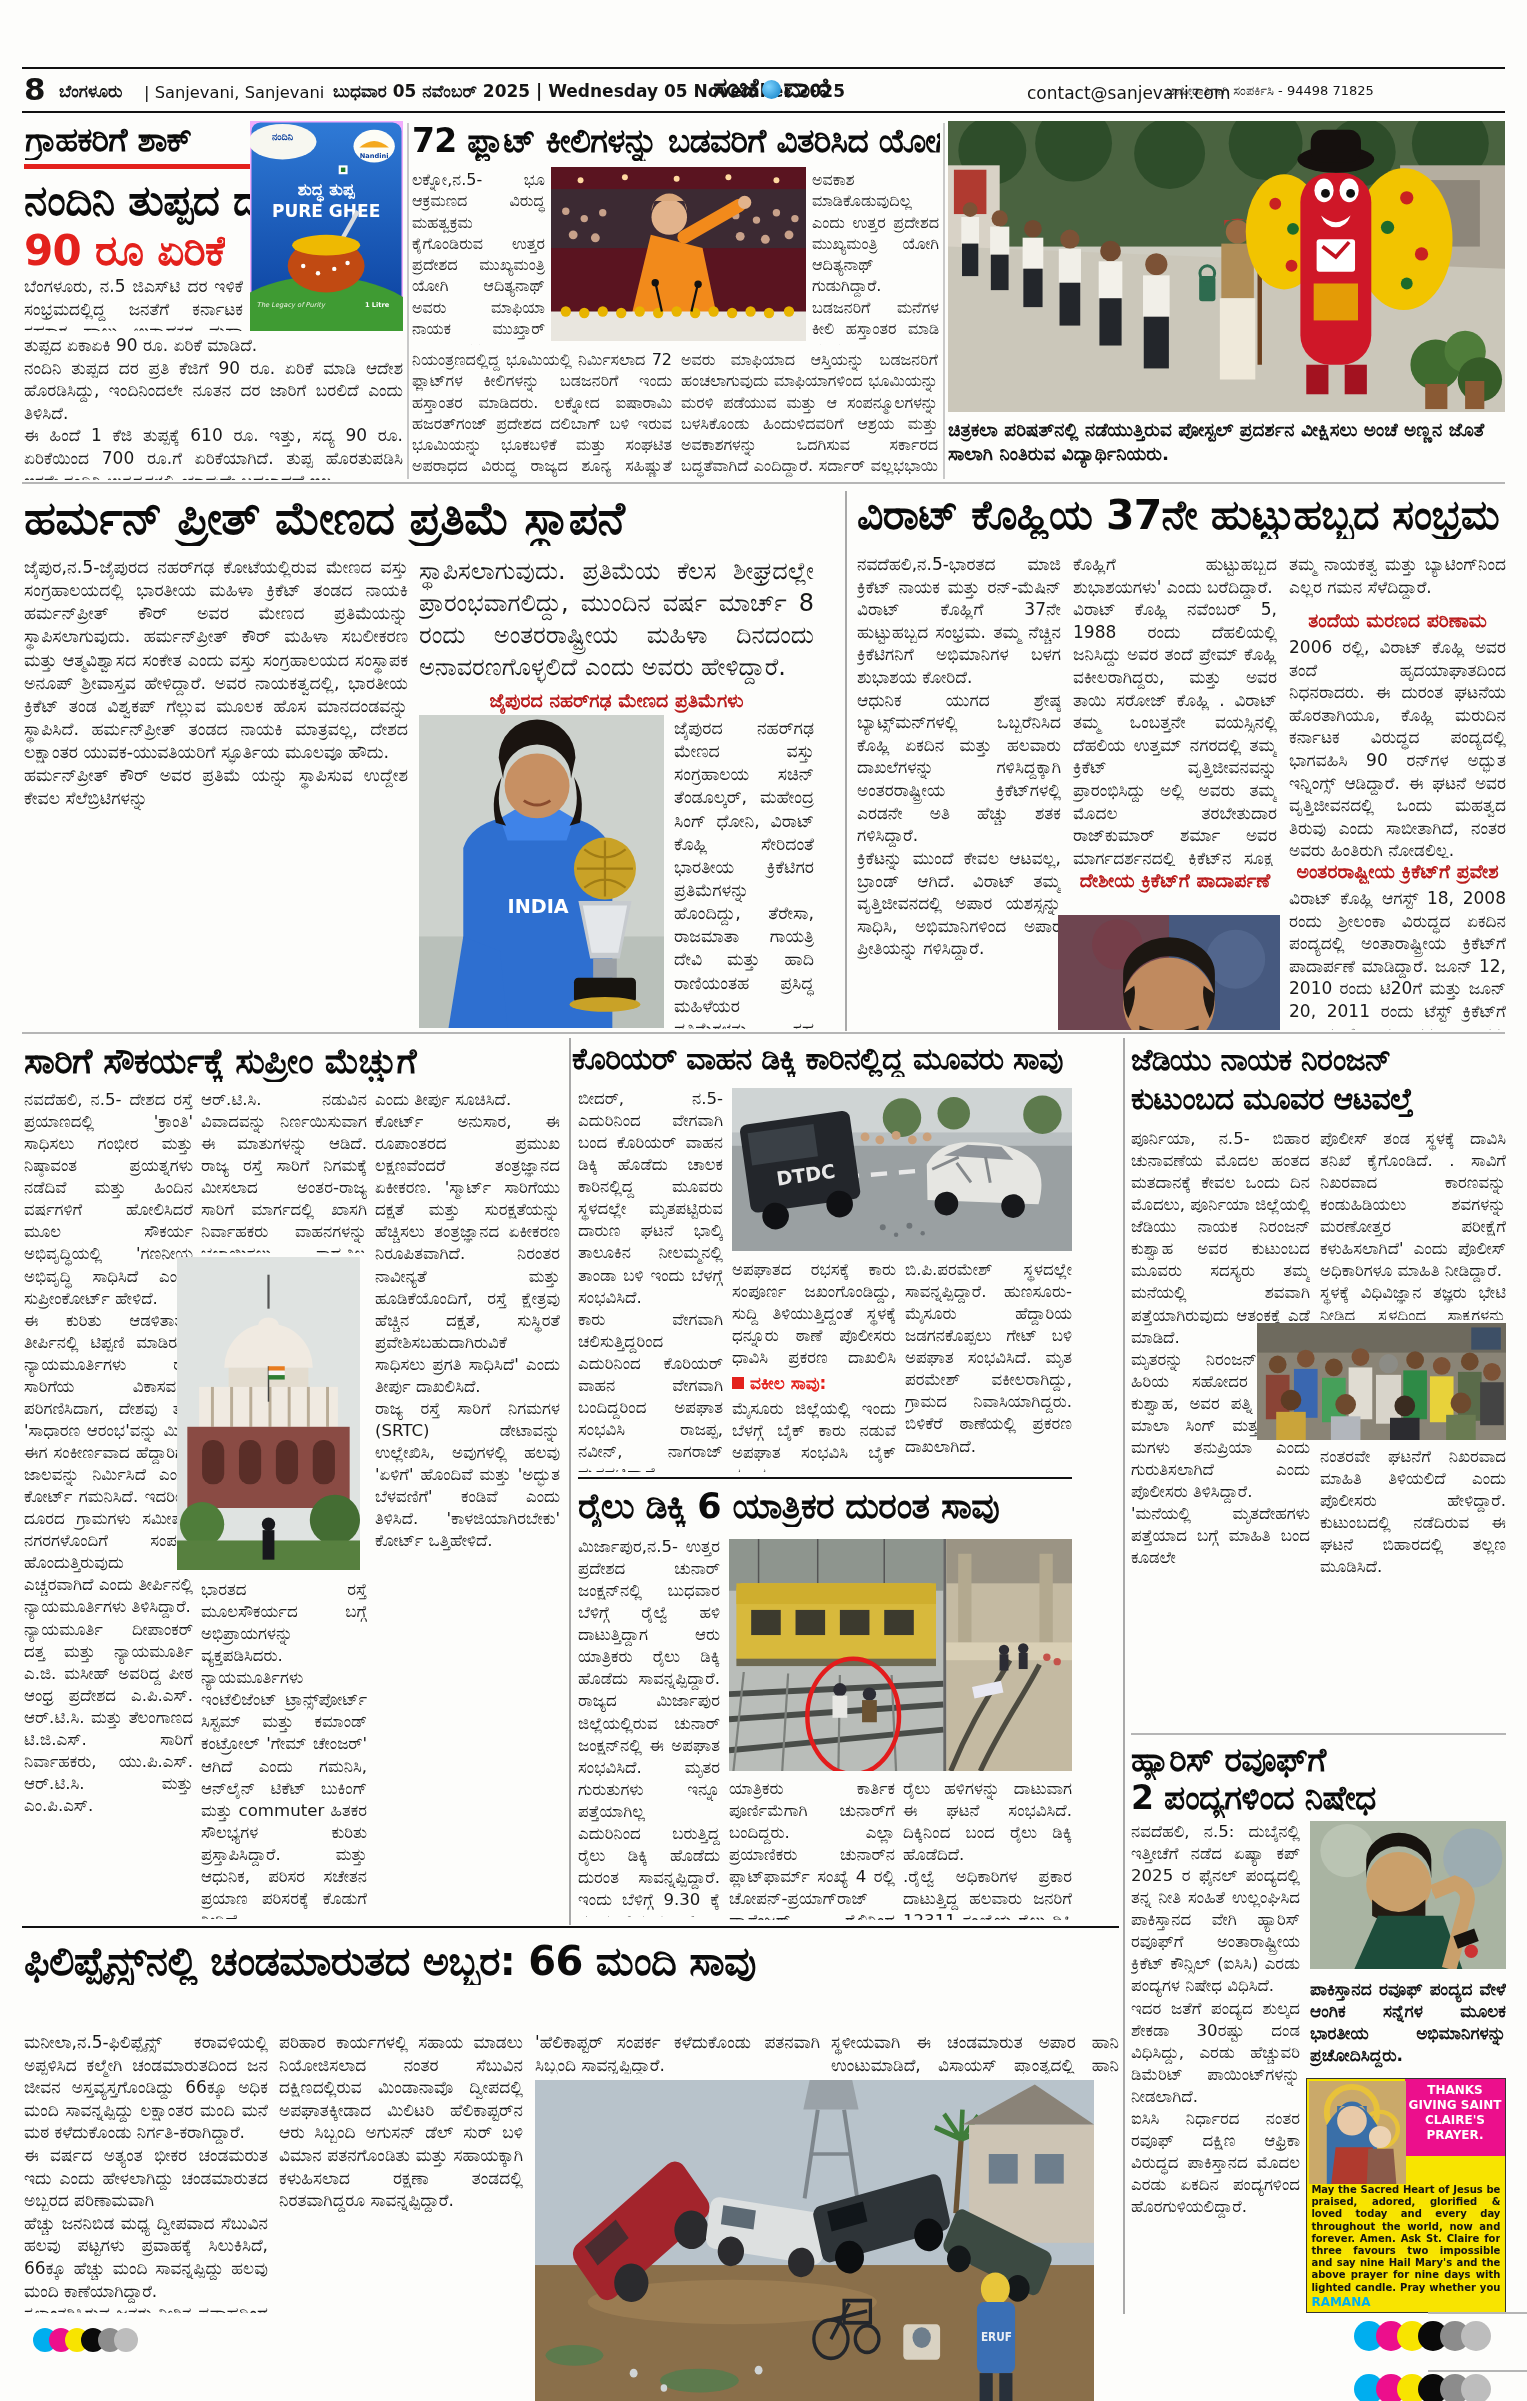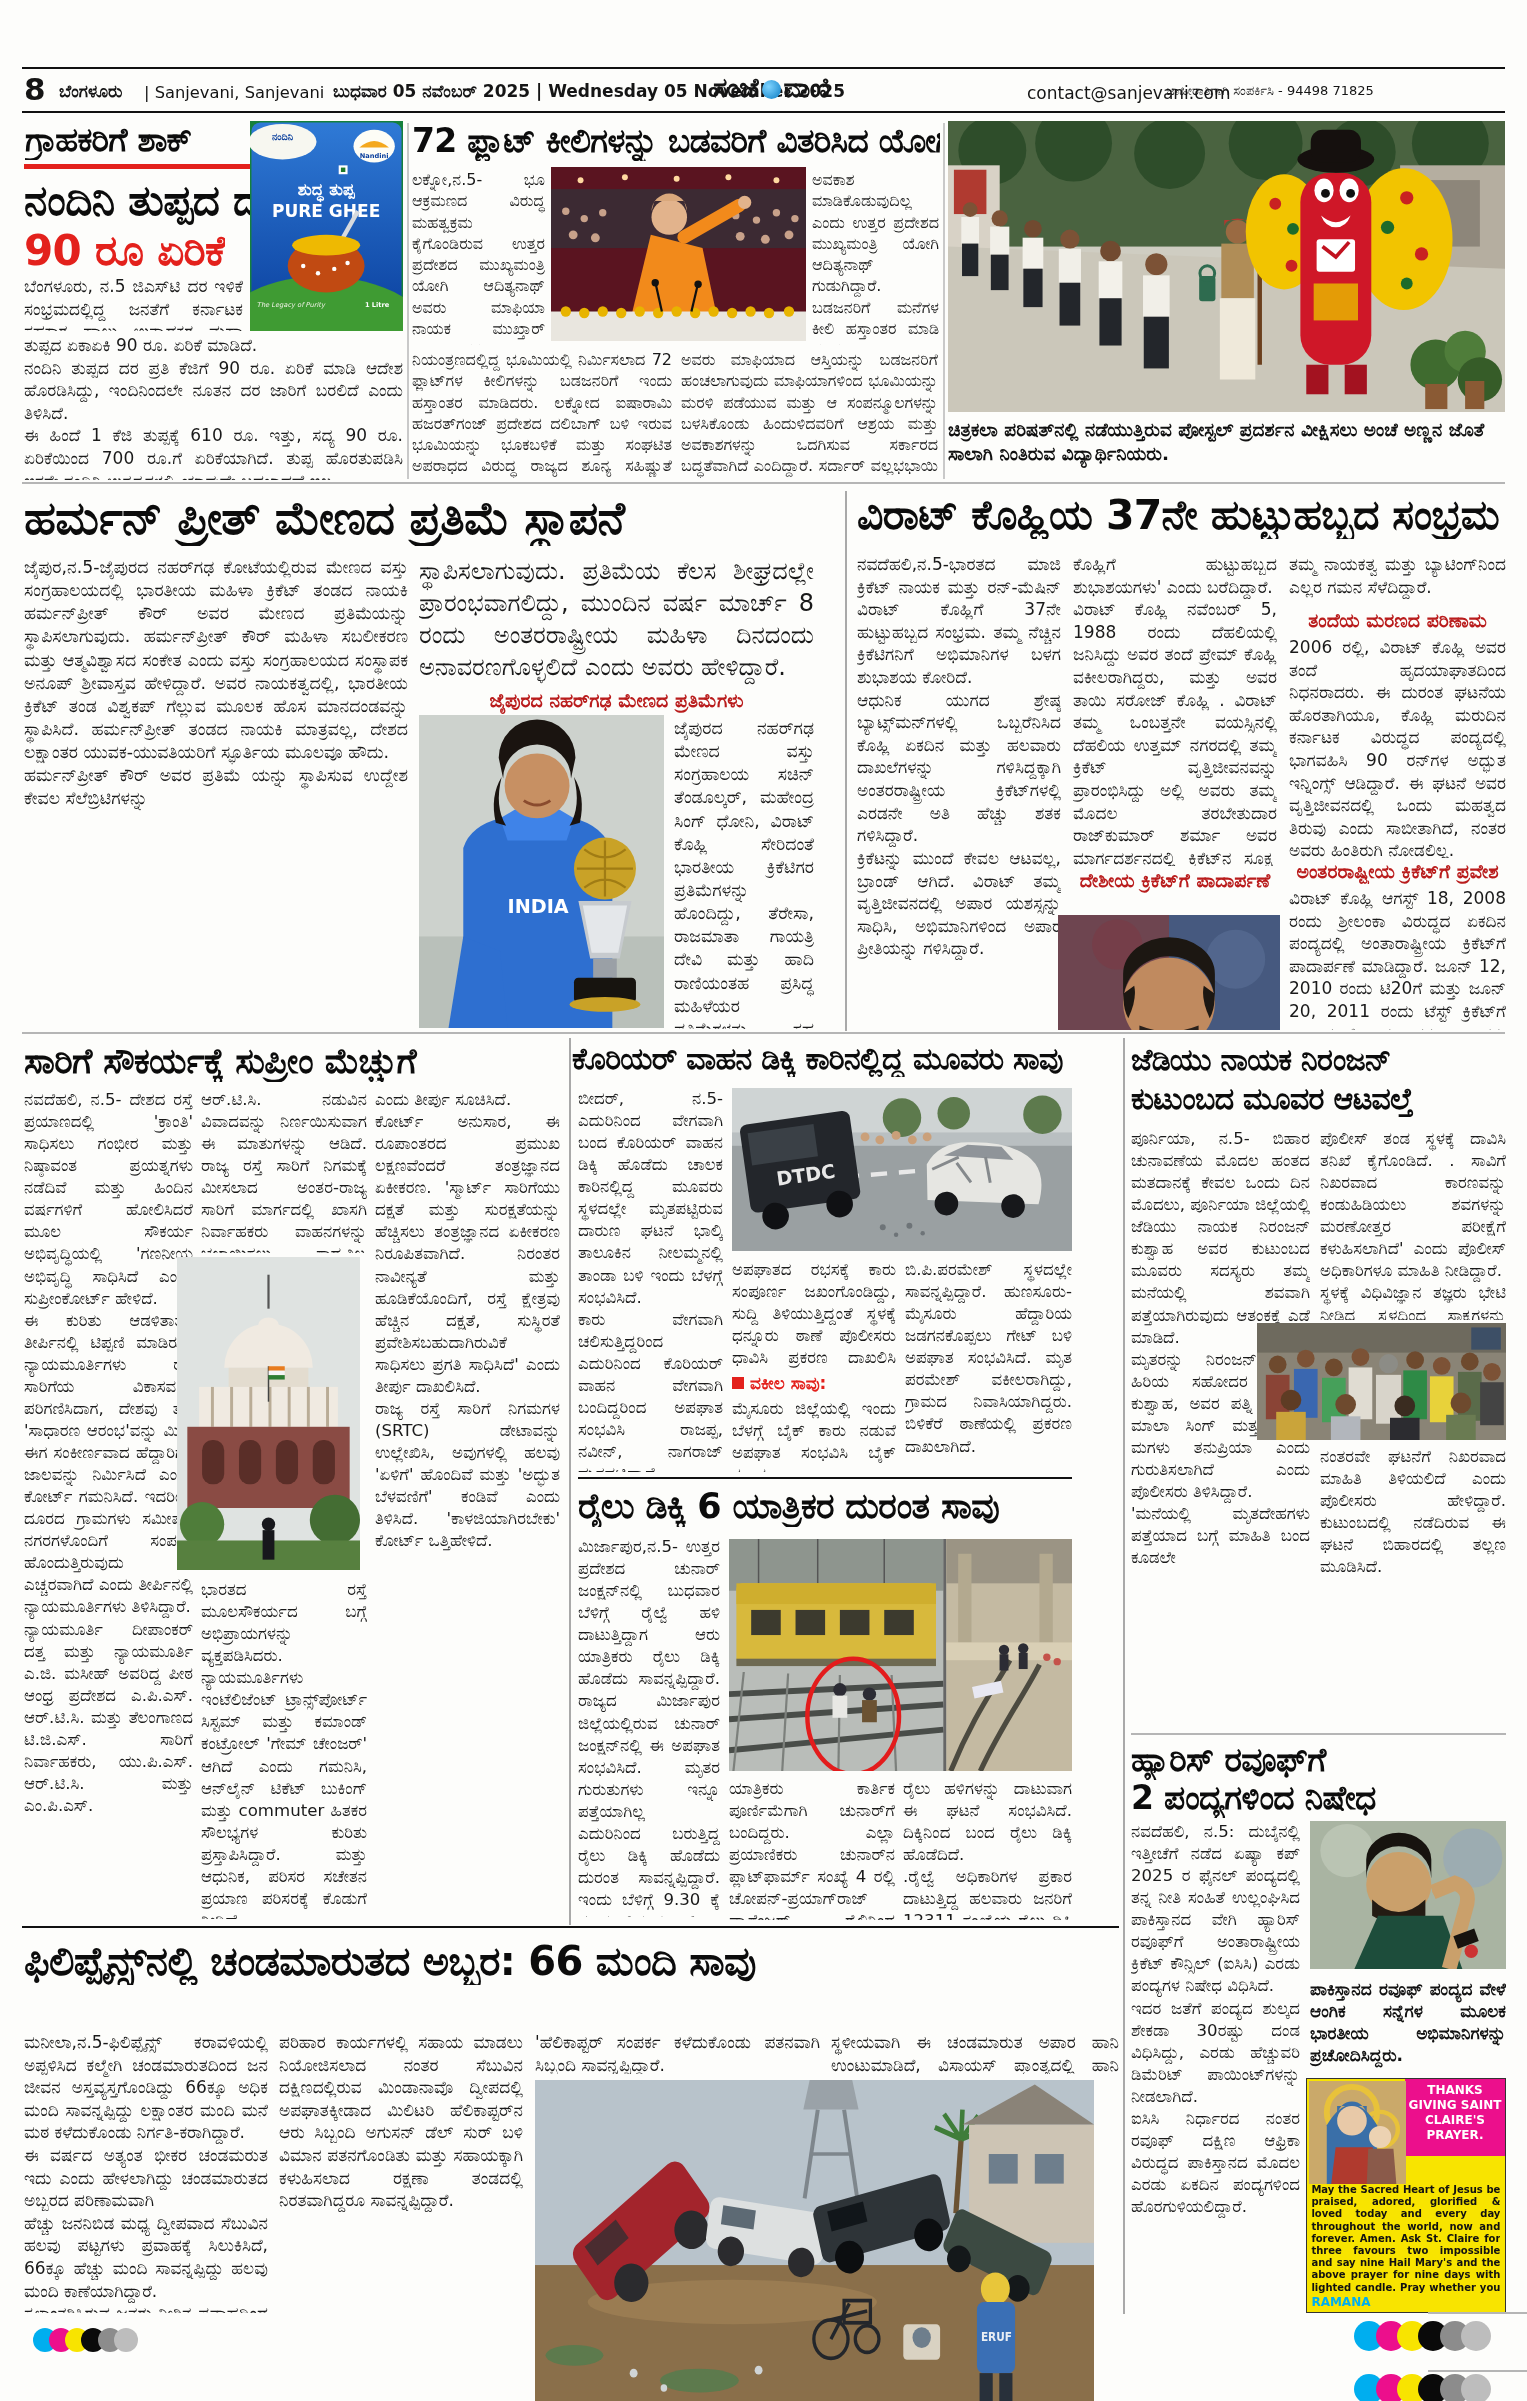--- a/index.html
+++ b/index.html
@@ -8,21 +8,21 @@
   .abs{position:absolute}
   .bt{font-size:17px;line-height:1.33;text-align:justify;color:#1a1a1a;white-space:pre-line;overflow:hidden}
   .hl{font-weight:700;color:#0c0c0c;letter-spacing:-0.7px;white-space:nowrap;overflow:hidden}
   .center{}
   .red{color:#e3211c}
   .subhead{font-weight:700;color:#b91c1c;text-align:center;font-size:19px;line-height:1.2;overflow:hidden}
   .cap{font-weight:700;color:#111;line-height:1.3;overflow:hidden}
   .vl{position:absolute;width:1.5px;background:#a9a9a9}
   .hrule{position:absolute;background:#111}
   .hrule-lt{position:absolute;background:#b5b5b5}
-  .photo{position:absolute;overflow:hidden;background:#15803d}
+  .photo{position:absolute;overflow:hidden;background:#f0abfc}
   .photo svg{display:block;width:100%;height:100%}
   .dot{position:absolute;border-radius:50%}
   .c0{background:#00aeef}.c1{background:#ec0f8c}.c2{background:#f8e400}
   .c3{background:#0a0a0a}.c4{background:#8c8c8c}.c5{background:#bdbdbd}
   .globe{display:inline-block;width:19px;height:19px;border-radius:50%;
          background:radial-gradient(circle at 35% 35%,#7fd4ff,#0a7cc4);vertical-align:middle;margin:0 3px}
 </style>
 </head>
 <body>
 

